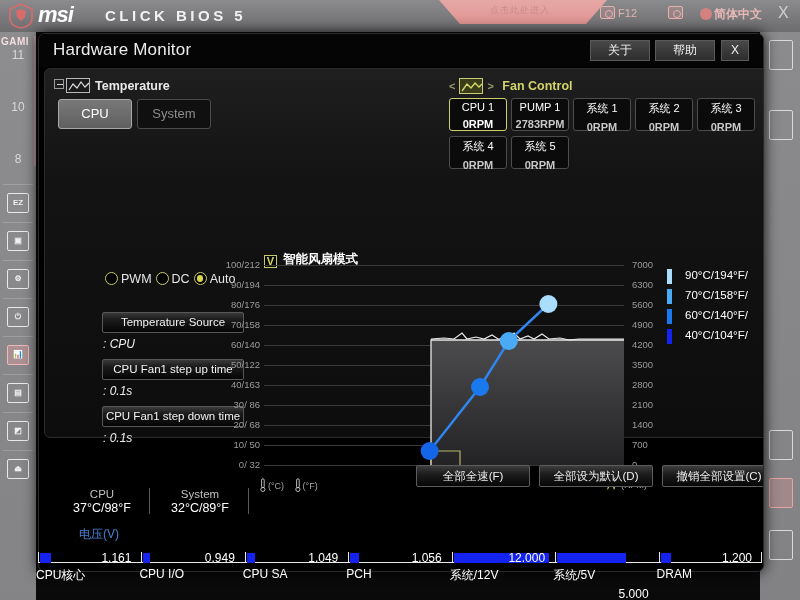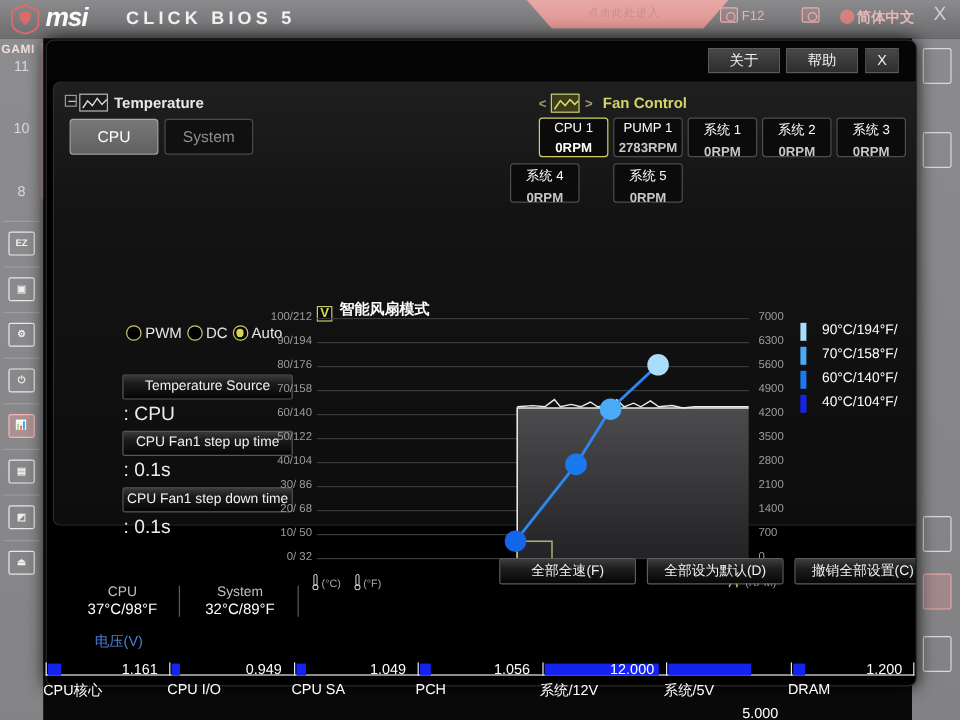--- a/index.html
+++ b/index.html
@@ -157,21 +157,21 @@
     border-radius:50%;background:#d6d64d;
   }
 
   
   .setbtn {
     position: absolute; left: 57px; width: 142px; height: 21px;
     background: linear-gradient(180deg,#3a3a3a 0%, #1b1b1b 35%, #050505 100%);
     border: 1px solid #575757; border-radius: 2px;
     color: #f2f2f2; font-size: 11.5px; text-align: center; line-height: 19px;
   }
-  .setval { position: absolute; left: 58px; font-size: 16px; color: #ececec; }
+  .setval { position: absolute; left: 58px; font-size: 12px; color: #ececec; font-style: italic; }
 
   
   .fan-head { left: 404px; top: 9px; color: #d2d46a; font-size: 12.5px; font-weight: bold; }
   .fan-arrow { color:#9a9a6a; font-size:11px; }
   .fan-glyph {
     display:inline-block; width:24px;height:16px; border:1px solid #c9cb7a;
     vertical-align:-4px; margin:0 4px; position:relative; background:#3b3d18;
   }
   .fanbtn {
     position: absolute; height: 33px; width: 58px;
@@ -292,20 +292,21 @@
   <div class="bg-line" style="right:38px;top:36px;width:1.5px;height:120px;"></div>
   <div class="rr-box" style="top:40px"></div>
   <div class="rr-box" style="top:110px"></div>
   <div class="rr-box" style="top:430px"></div>
   <div class="rr-box pink" style="top:478px"></div>
   <div class="rr-box" style="top:530px"></div>
 
   <div class="modal">
 
     <div class="modal-head">
+      <div class="modal-title">Hardware Monitor</div>
       <div class="hbtn hbtn-about">关于</div>
       <div class="hbtn hbtn-help">帮助</div>
       <div class="hbtn hbtn-x">X</div>
     </div>
 
     <div class="panel-area">
 
       <div class="sub-head temp-head">
         <span class="minus-box"></span><span class="graph-glyph"><svg width="24" height="15" viewBox="0 0 24 15">
               <polyline points="2,11 6,5 10,9 14,3 18,8 22,4" fill="none" stroke="#dcdcdc" stroke-width="1.2"></polyline>
@@ -349,21 +350,21 @@
       </div>
       <div class="fanbtn" style="left:590px;top:29px">
         <span class="fb-name">系统 2</span>
         <span class="fb-rpm">0RPM</span>
       </div>
       <div class="fanbtn" style="left:652px;top:29px">
         <span class="fb-name">系统 3</span>
         <span class="fb-rpm">0RPM</span>
       </div>
 
-      <div class="fanbtn" style="left:380px;top:67px">
+      <div class="fanbtn" style="left:404px;top:67px">
         <span class="fb-name">系统 4</span>
         <span class="fb-rpm">0RPM</span>
       </div>
       <div class="fanbtn" style="left:466px;top:67px">
         <span class="fb-name">系统 5</span>
         <span class="fb-rpm">0RPM</span>
       </div>
 
       <div class="smart-row">
         <span class="cbx">V</span><span class="smart-label">智能风扇模式</span>
@@ -383,21 +384,21 @@
             <div class="gridline" style="top: 180px;"></div>
             <div class="gridline" style="top: 200px;"></div>
           </div>
         <div id="ylab-host">
             <div class="ylab" style="top: -6px;">100/212</div>
             <div class="ylab" style="top: 14px;">90/194</div>
             <div class="ylab" style="top: 34px;">80/176</div>
             <div class="ylab" style="top: 54px;">70/158</div>
             <div class="ylab" style="top: 74px;">60/140</div>
             <div class="ylab" style="top: 94px;">50/122</div>
-            <div class="ylab" style="top: 114px;">40/104</div>
+            <div class="ylab" style="top: 114px;">40/163</div>
             <div class="ylab" style="top: 134px;">30/ 86</div>
             <div class="ylab" style="top: 154px;">20/ 68</div>
             <div class="ylab" style="top: 174px;">10/ 50</div>
             <div class="ylab" style="top: 194px;">0/ 32</div>
           </div>
         <div id="rlab-host">
             <div class="rlab" style="top: -6px;">7000</div>
             <div class="rlab" style="top: 14px;">6300</div>
             <div class="rlab" style="top: 34px;">5600</div>
             <div class="rlab" style="top: 54px;">4900</div>

